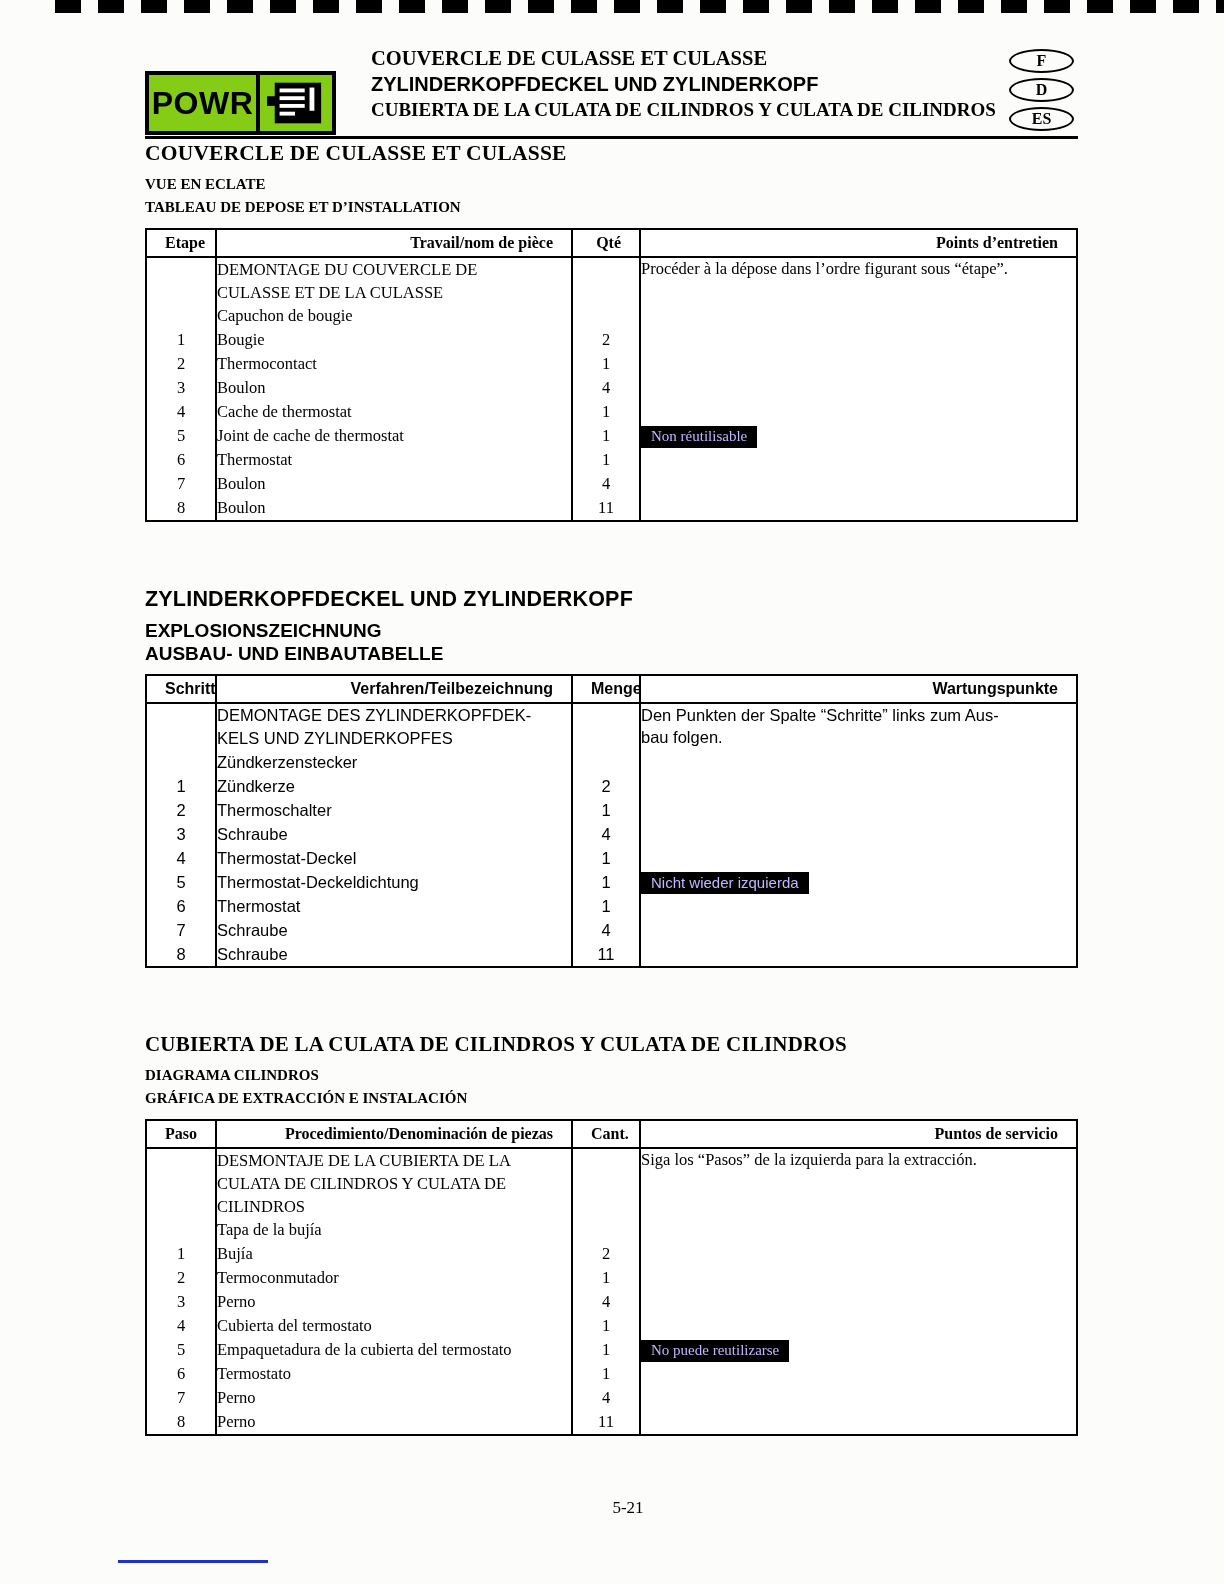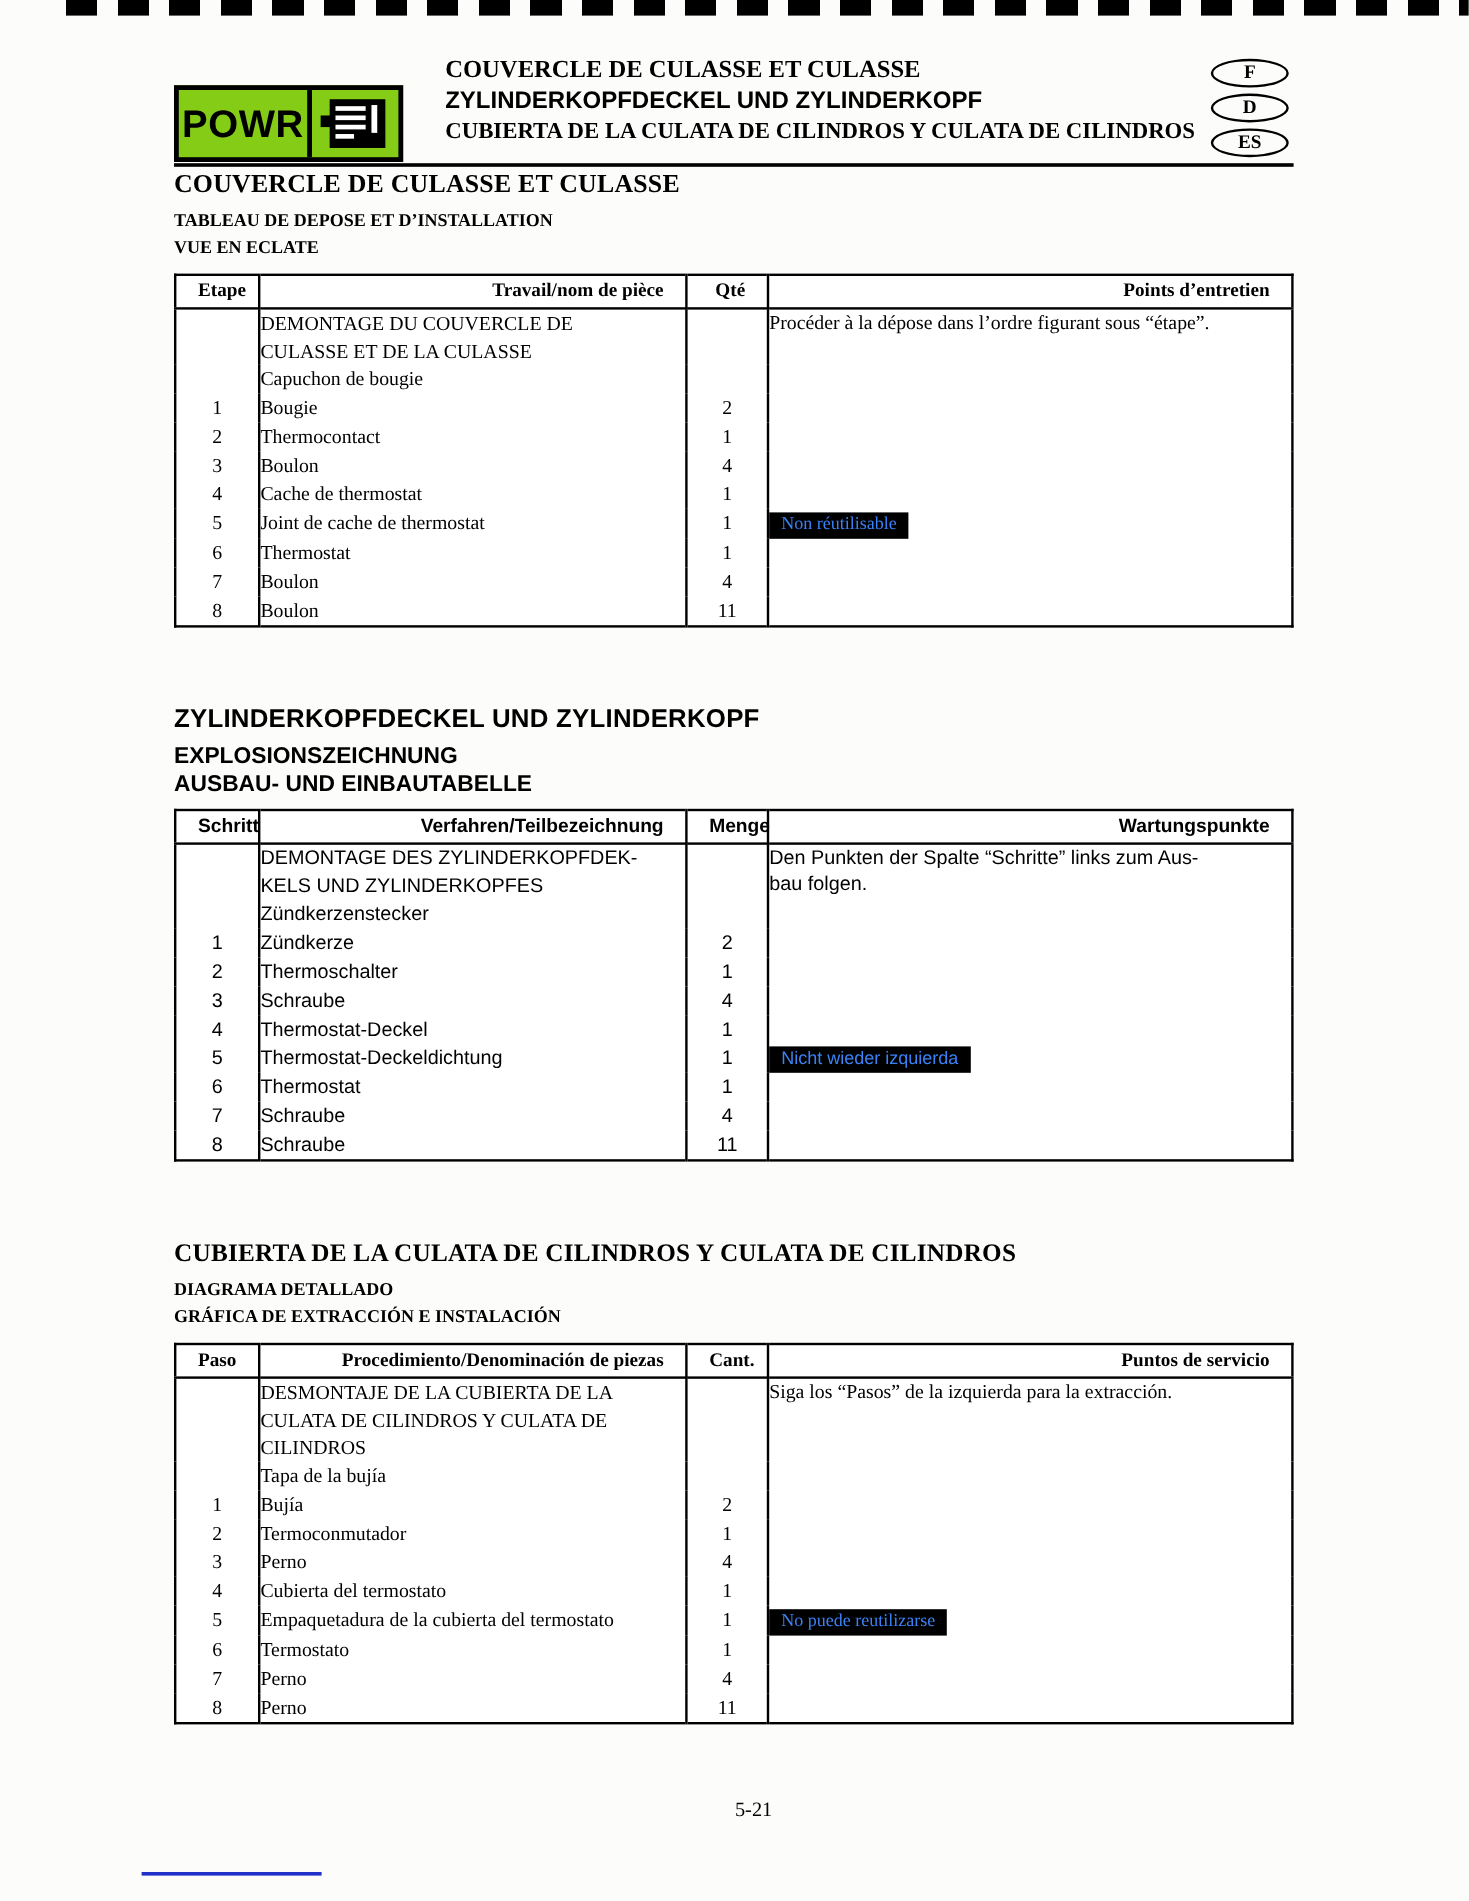--- a/index.html
+++ b/index.html
@@ -87,21 +87,21 @@
     font-weight: normal; white-space: pre-line; font-size: 17px; line-height: 23px;
     padding: 4px 4px 9px 9px;
   }
   .intro-points {
     white-space: pre-line; font-size: 16px; line-height: 22px;
     padding: 4px 4px 4px 9px;
     margin-top: 10px;
   }
 
   .badge {
-    display: inline-block; background: #000; color: #3b82f6;
+    display: inline-block; background: #000; color: #c4b5fd;
     font-size: 15px; line-height: 21px; padding: 0 10px 1px 10px;
   }
 
   .page-number {
     position: absolute; top: 1498px; left: 16px; width: 100%;
     text-align: center; font-size: 17px; font-family: "Liberation Serif", serif;
   }
 
   .blue-line { position: absolute; left: 118px; top: 1560px; width: 150px; height: 3px; background: #2130c8; }
 </style>
@@ -134,22 +134,22 @@
 <div class="lang-badges">
   <div class="oval">F</div>
   <div class="oval">D</div>
   <div class="oval">ES</div>
 </div>
 
 <div class="header-rule"></div>
 
 <div class="section s-fr">
   <h2>COUVERCLE DE CULASSE ET CULASSE</h2>
+  <div class="subtitle">VUE EN ECLATE</div>
   <div class="subtitle">TABLEAU DE DEPOSE ET D’INSTALLATION</div>
-  <div class="subtitle">VUE EN ECLATE</div>
   <table class="dtable">
     <colgroup>
         <col class="c1">
         <col class="c2">
         <col class="c3">
         <col>
       </colgroup>
     <thead>
       <tr>
         <th>Etape</th>
@@ -305,21 +305,21 @@
         <td class="cell-name">Schraube</td>
         <td class="cell-qty">11</td>
         <td class="cell-points"></td>
       </tr>
     </tbody>
   </table>
 </div>
 
 <div class="section s-es">
   <h2>CUBIERTA DE LA CULATA DE CILINDROS Y CULATA DE CILINDROS</h2>
-  <div class="subtitle">DIAGRAMA DETALLADO</div>
+  <div class="subtitle">DIAGRAMA CILINDROS</div>
   <div class="subtitle">GRÁFICA DE EXTRACCIÓN E INSTALACIÓN</div>
   <table class="dtable">
     <colgroup>
         <col class="c1">
         <col class="c2">
         <col class="c3">
         <col>
       </colgroup>
     <thead>
       <tr>

